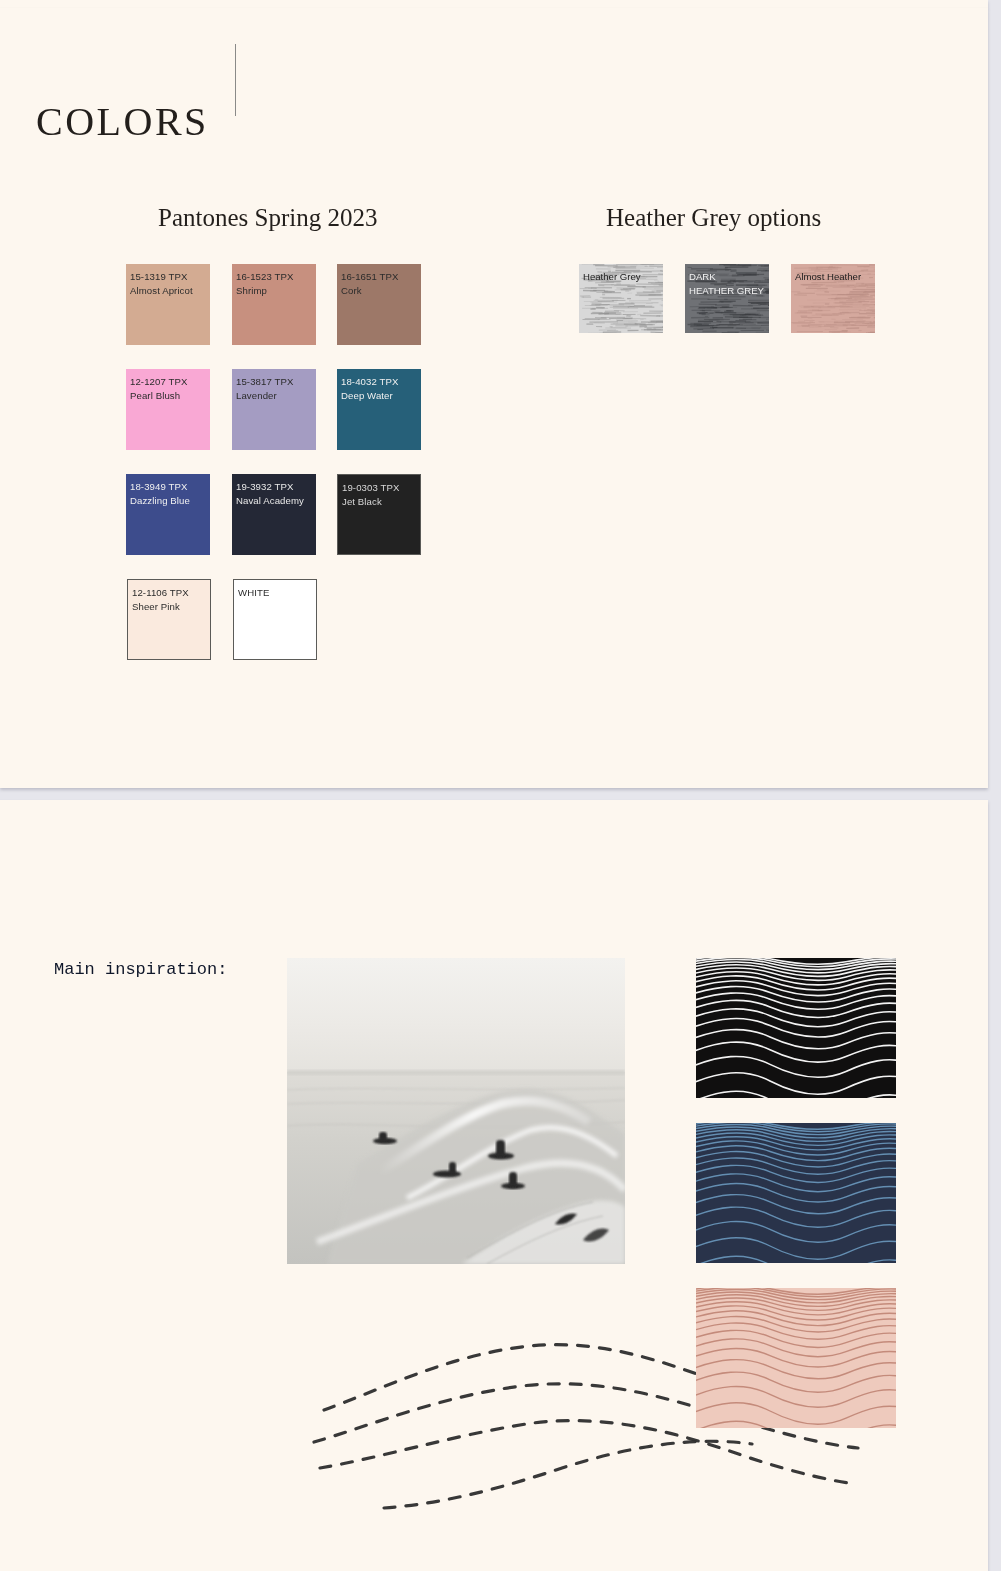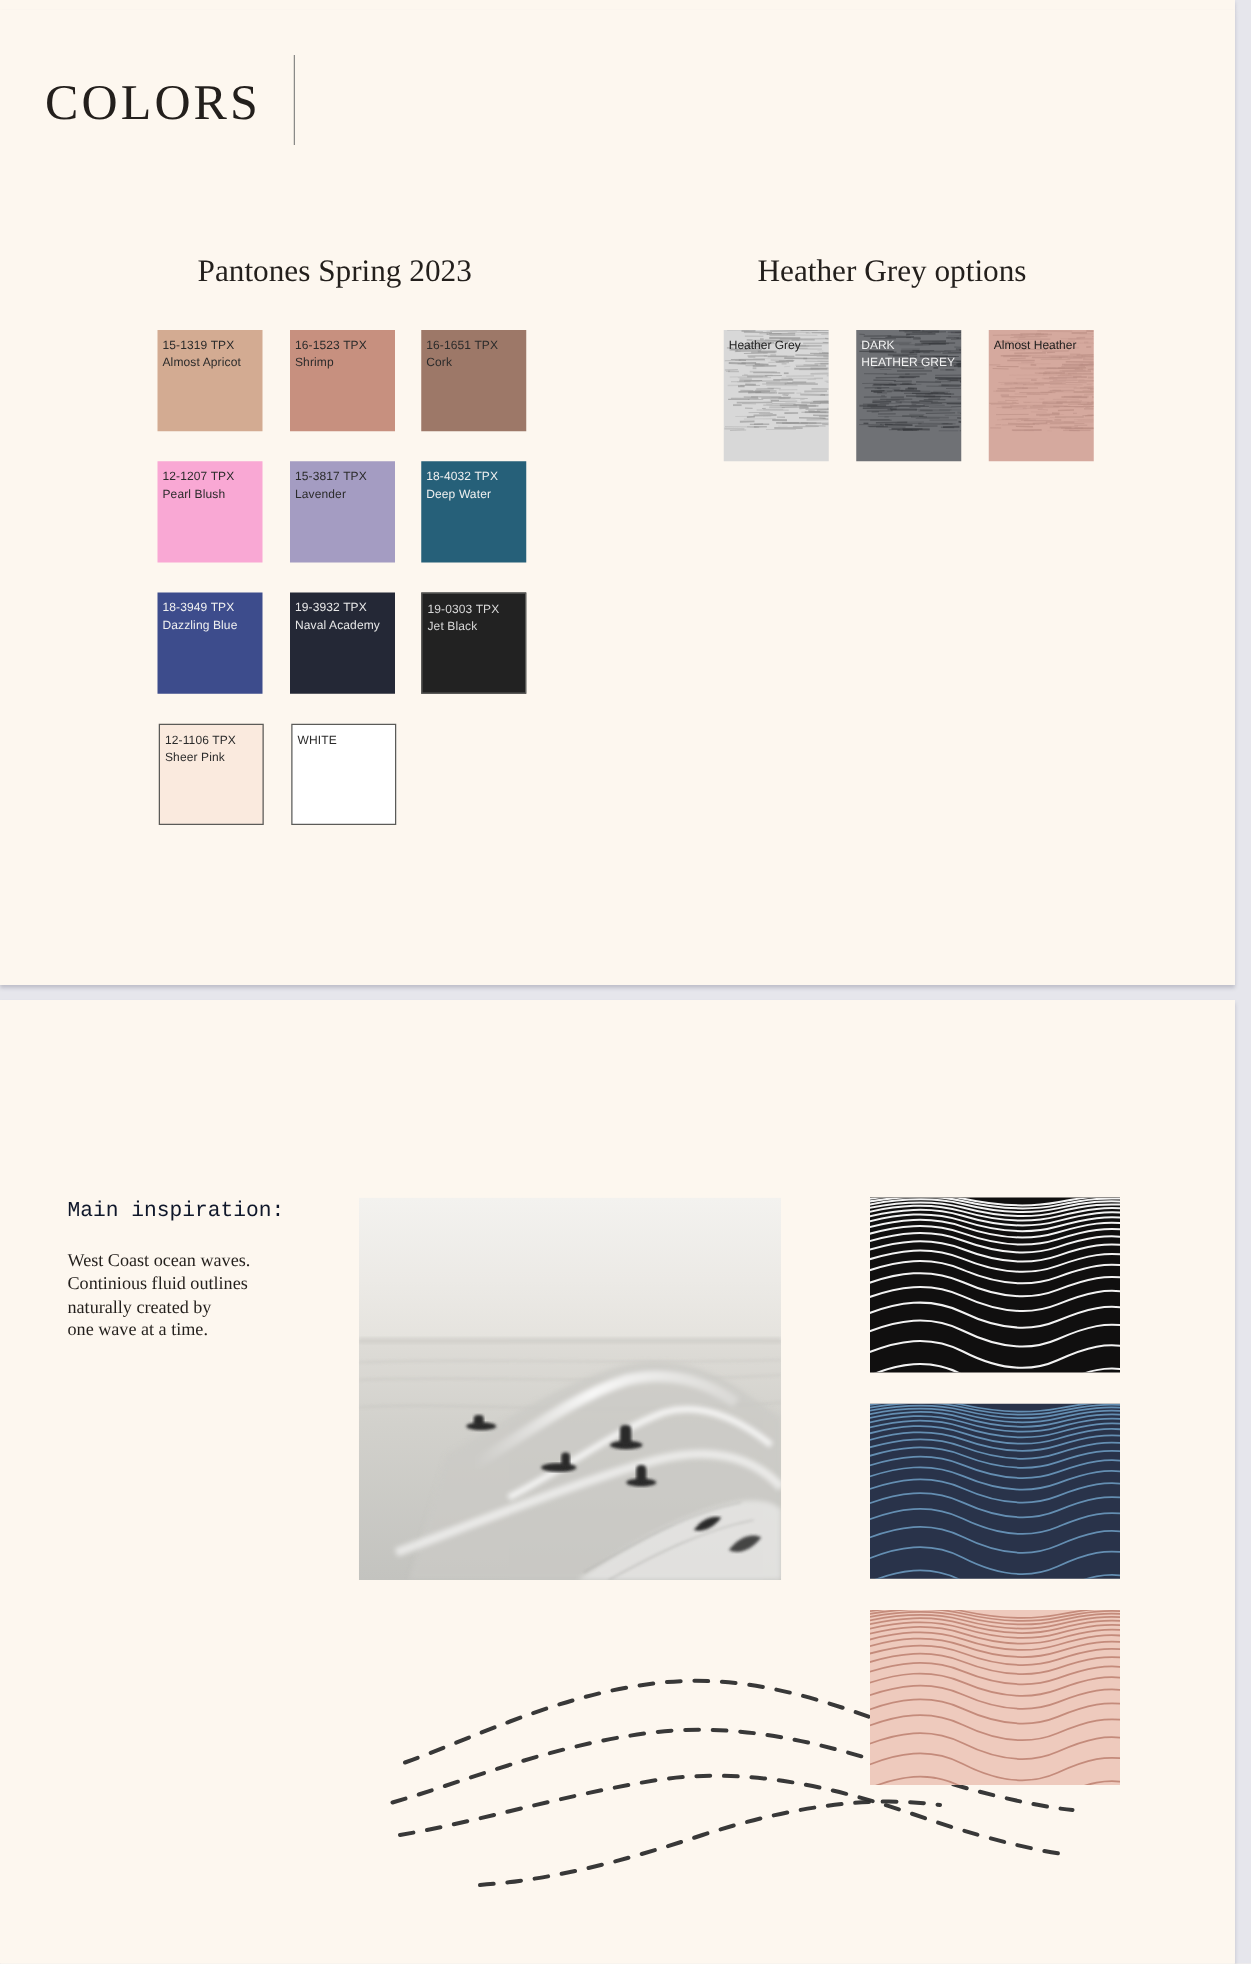--- a/index.html
+++ b/index.html
@@ -42,21 +42,21 @@
 
   
   .sw{position:absolute;width:84px;height:81px;box-sizing:border-box;}
   .sw .lbl{
     font-size:9.6px;line-height:14.4px;padding:6px 0 0 4px;
     letter-spacing:.1px;white-space:pre-line;
   }
   .sw.bordered{border:1px solid #5b5b58;}
 
   
-  .hs{position:absolute;width:84px;height:105px;box-sizing:border-box;overflow:hidden;}
+  .hs{position:absolute;width:84px;height:69px;box-sizing:border-box;overflow:hidden;}
   .hs .hlbl{
     position:relative;z-index:3;
     font-size:9.6px;line-height:14.4px;padding:6px 0 0 4px;white-space:pre-line;
   }
   .tex{position:absolute;inset:0;z-index:1;}
 
   
   .insp-head{
     position:absolute;font-family:Liberation Mono, monospace;
     font-size:17px;color:#0f172a;
@@ -73,21 +73,21 @@
 </head>
 <body>
 
 <div class="deck">
 
   <div class="strip-top"></div>
 
   <section class="slide slide-colors">
 
     <div class="sec-head" style="left:36px;top:36px;height:80px;">
-      <div class="sec-title" style="margin-top:18px;font-family:Liberation Serif, serif;">COLORS</div>
+      <div class="sec-title" style="margin-top:58px;font-family:Liberation Serif, serif;">COLORS</div>
       <div class="sec-rule" style="height:72px;margin-left:26px;"></div>
     </div>
 
     <div class="col-title" style="left:158px;top:196px;">Pantones Spring 2023</div>
     <div class="col-title" style="left:606px;top:196px;">Heather Grey options</div>
 
     <div id="pantone-grid">
         <div class="sw" style="left: 126px; top: 256px; background: rgb(211, 171, 146);">
           <div class="lbl" style="color: rgb(43, 43, 43);">15-1319 TPX
 Almost Apricot</div>
@@ -869,24 +869,20 @@
           </svg>
           <div class="hlbl" style="color: rgb(28, 28, 28);">Almost Heather</div>
         </div>
       </div>
   </section>
 
   <section class="slide slide-print">
 
 
     <div class="insp-head" style="left:54px;top:160px;">Main inspiration:</div>
-    <div class="insp-body" style="left:54px;top:200px;width:210px;">West Coast ocean waves.
-Continious fluid outlines
-naturally created by
-one wave at a time.</div>
 
     <div class="photo" style="left:287px;top:158px;width:338px;height:306px;">
       <svg width="338" height="306" viewBox="0 0 338 306" preserveAspectRatio="none">
         <defs>
           <linearGradient id="sky" x1="0" y1="0" x2="0" y2="1">
             <stop offset="0" stop-color="#f3f2ef"></stop>
             <stop offset="0.55" stop-color="#eceae6"></stop>
             <stop offset="1" stop-color="#e4e2dd"></stop>
           </linearGradient>
           <linearGradient id="sea" x1="0" y1="0" x2="0" y2="1">

